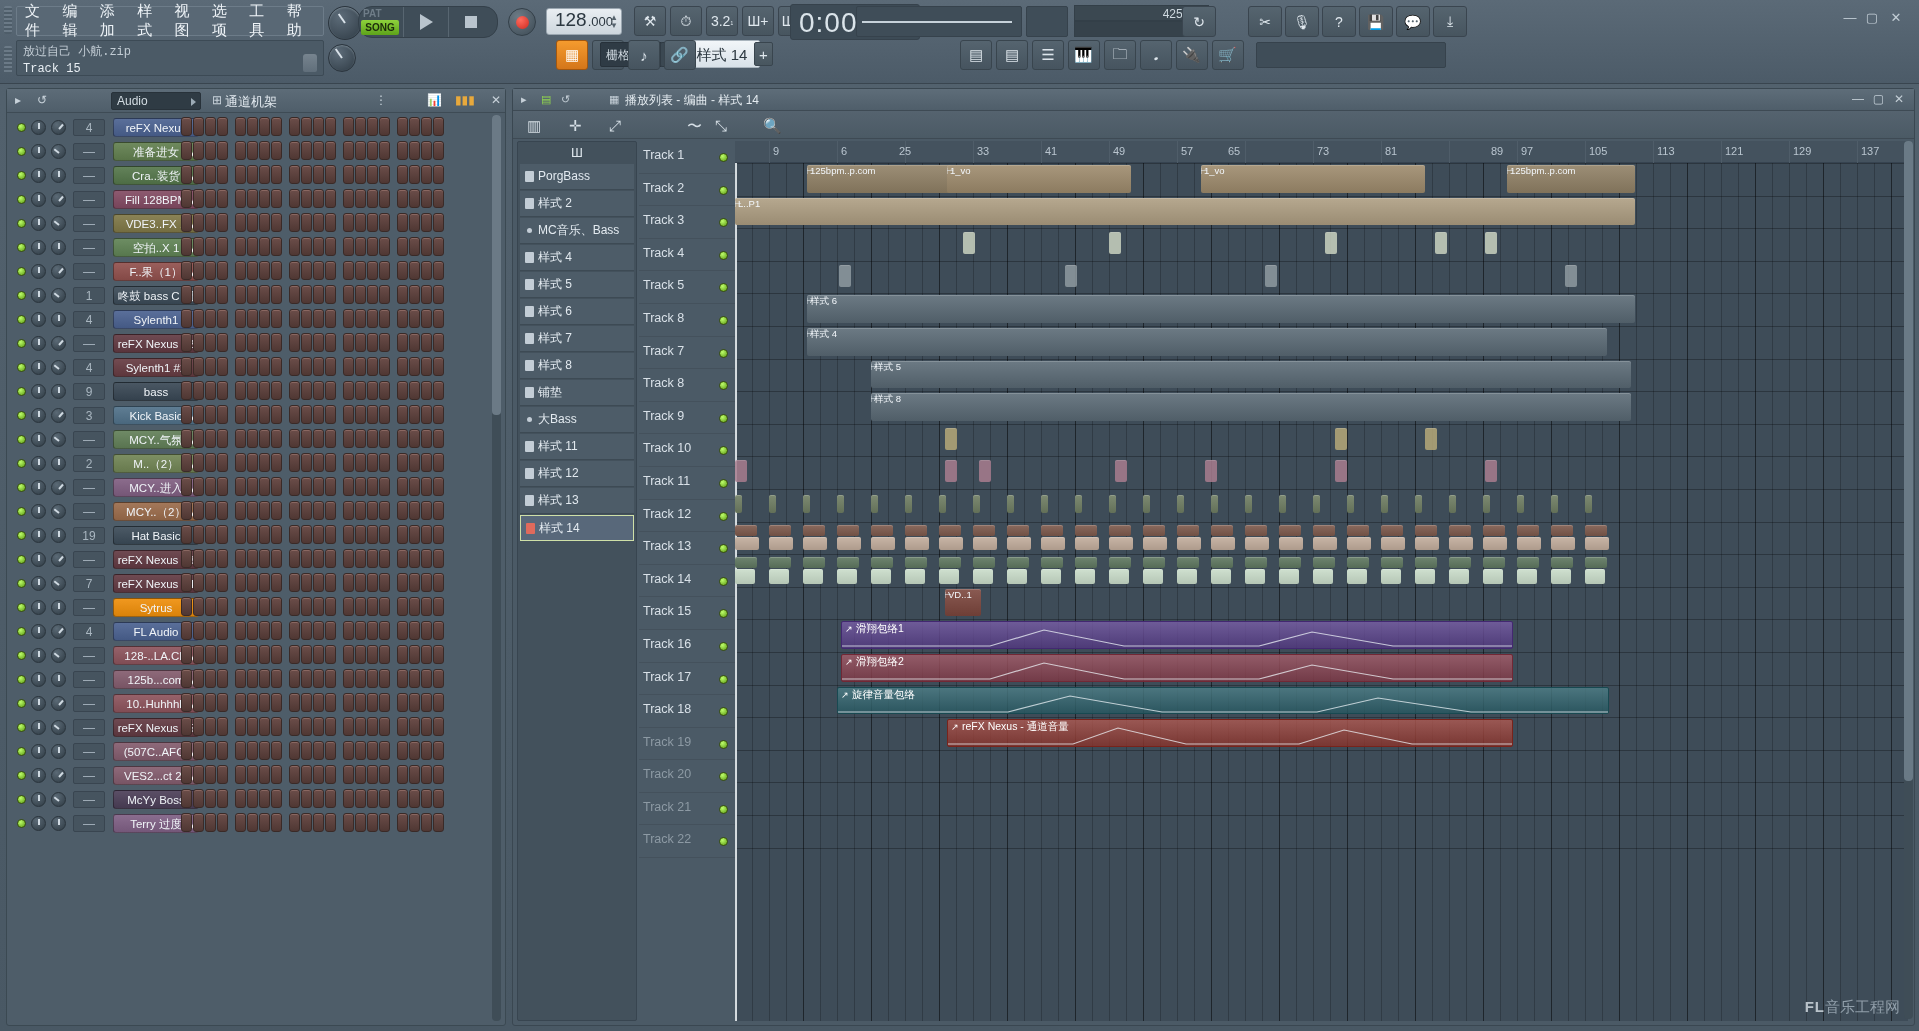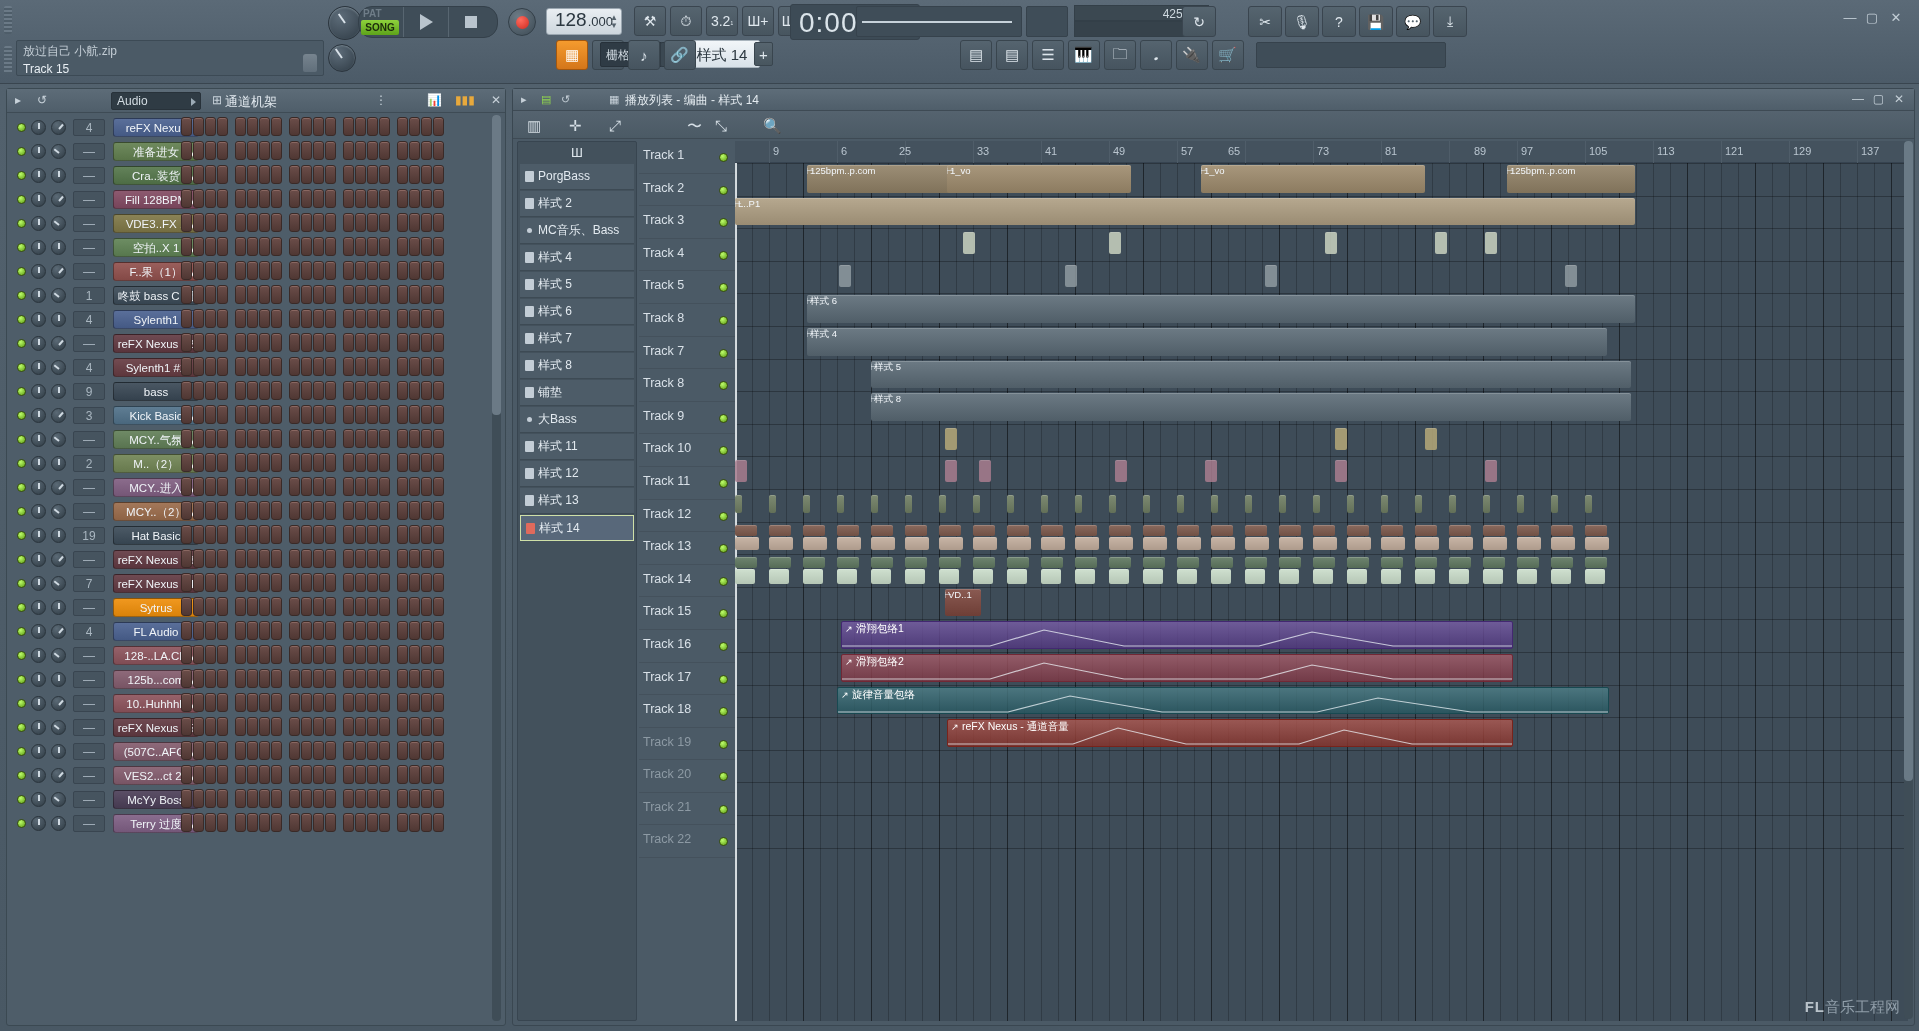--- a/index.html
+++ b/index.html
@@ -19,21 +19,21 @@
            background:linear-gradient(#5b6a77,#4c5b68); border-bottom:1px solid #39454f; }
   .grip{ position:absolute; left:4px; top:6px; width:8px; height:28px;
          background:repeating-linear-gradient(#6b7a87 0 2px,#4e5d69 2px 4px); border-radius:2px;}
   .grip2{ top:46px; height:28px;}
   .menubar{ position:absolute; left:16px; top:6px; width:308px; height:30px;
             background:#596875; border:1px solid #6d7c89; border-radius:2px;
             display:flex; align-items:center; gap:9px; padding:0 8px; }
   .menubar span{ font-size:15px; color:#eef3f7; cursor:default; }
 
   .filebar{ position:absolute; left:16px; top:40px; width:308px; height:36px;
-            background:#4b5a66; border:1px solid #3c4a55; border-radius:2px; padding:2px 6px;}
+            background:#4b5a66; border:1px solid #3c4a55; border-radius:2px; padding:2px 6px;font-family:Liberation Mono, monospace;}
   .filebar .l1{ font-size:12px; color:#c2ccd4; }
   .filebar .l2{ font-size:12px; color:#e8eef3; margin-top:2px;}
   .filebar .thumb{ position:absolute; right:6px; bottom:3px; width:14px; height:18px;
       background:linear-gradient(#8e9aa4,#6c7a86); border-radius:3px 3px 2px 2px; opacity:.65;}
 
   .knobBig{ position:absolute; width:34px; height:34px; border-radius:50%;
       background:radial-gradient(circle at 36% 30%, #5d6c79, #2f3b45);
       border:1px solid #2b353e; box-shadow:inset 0 1px 2px #76858f; }
   .knobBig::after{ content:""; position:absolute; left:50%; top:50%; width:2px;height:11px;
       background:#d9e2e9; transform-origin:top; transform:translate(-50%,0) rotate(145deg); }
@@ -209,20 +209,30 @@
 </style>
 </head>
 <body>
 
 <div id="app">
 
   <div class="topbar">
     <div class="grip"></div>
     <div class="grip grip2"></div>
 
+    <div class="menubar">
+      <span>文件</span>
+      <span>编辑</span>
+      <span>添加</span>
+      <span>样式</span>
+      <span>视图</span>
+      <span>选项</span>
+      <span>工具</span>
+      <span>帮助</span>
+    </div>
 
     <div class="filebar">
       <div class="l1">放过自己 小航.zip</div>
       <div class="l2">Track 15</div>
       <div class="thumb"></div>
     </div>
 
     <div class="knobBig" style="left:328px;top:6px;"></div>
     <div class="knobBig" style="left:328px;top:44px;width:28px;height:28px;"></div>
 
@@ -1659,21 +1669,21 @@
           <div class="tk" style="left:378px">49</div>
           <div class="line" style="left:442px"></div>
           <div class="tk" style="left:446px">57</div>
           <div class="line" style="left:510px"></div>
           <div class="tk" style="left:493px">65</div>
           <div class="line" style="left:578px"></div>
           <div class="tk" style="left:582px">73</div>
           <div class="line" style="left:646px"></div>
           <div class="tk" style="left:650px">81</div>
           <div class="line" style="left:714px"></div>
-          <div class="tk" style="left:739px">89</div>
+          <div class="tk" style="left:756px">89</div>
           <div class="line" style="left:782px"></div>
           <div class="tk" style="left:786px">97</div>
           <div class="line" style="left:850px"></div>
           <div class="tk" style="left:854px">105</div>
           <div class="line" style="left:918px"></div>
           <div class="tk" style="left:922px">113</div>
           <div class="line" style="left:986px"></div>
           <div class="tk" style="left:990px">121</div>
           <div class="line" style="left:1054px"></div>
           <div class="tk" style="left:1058px">129</div>

